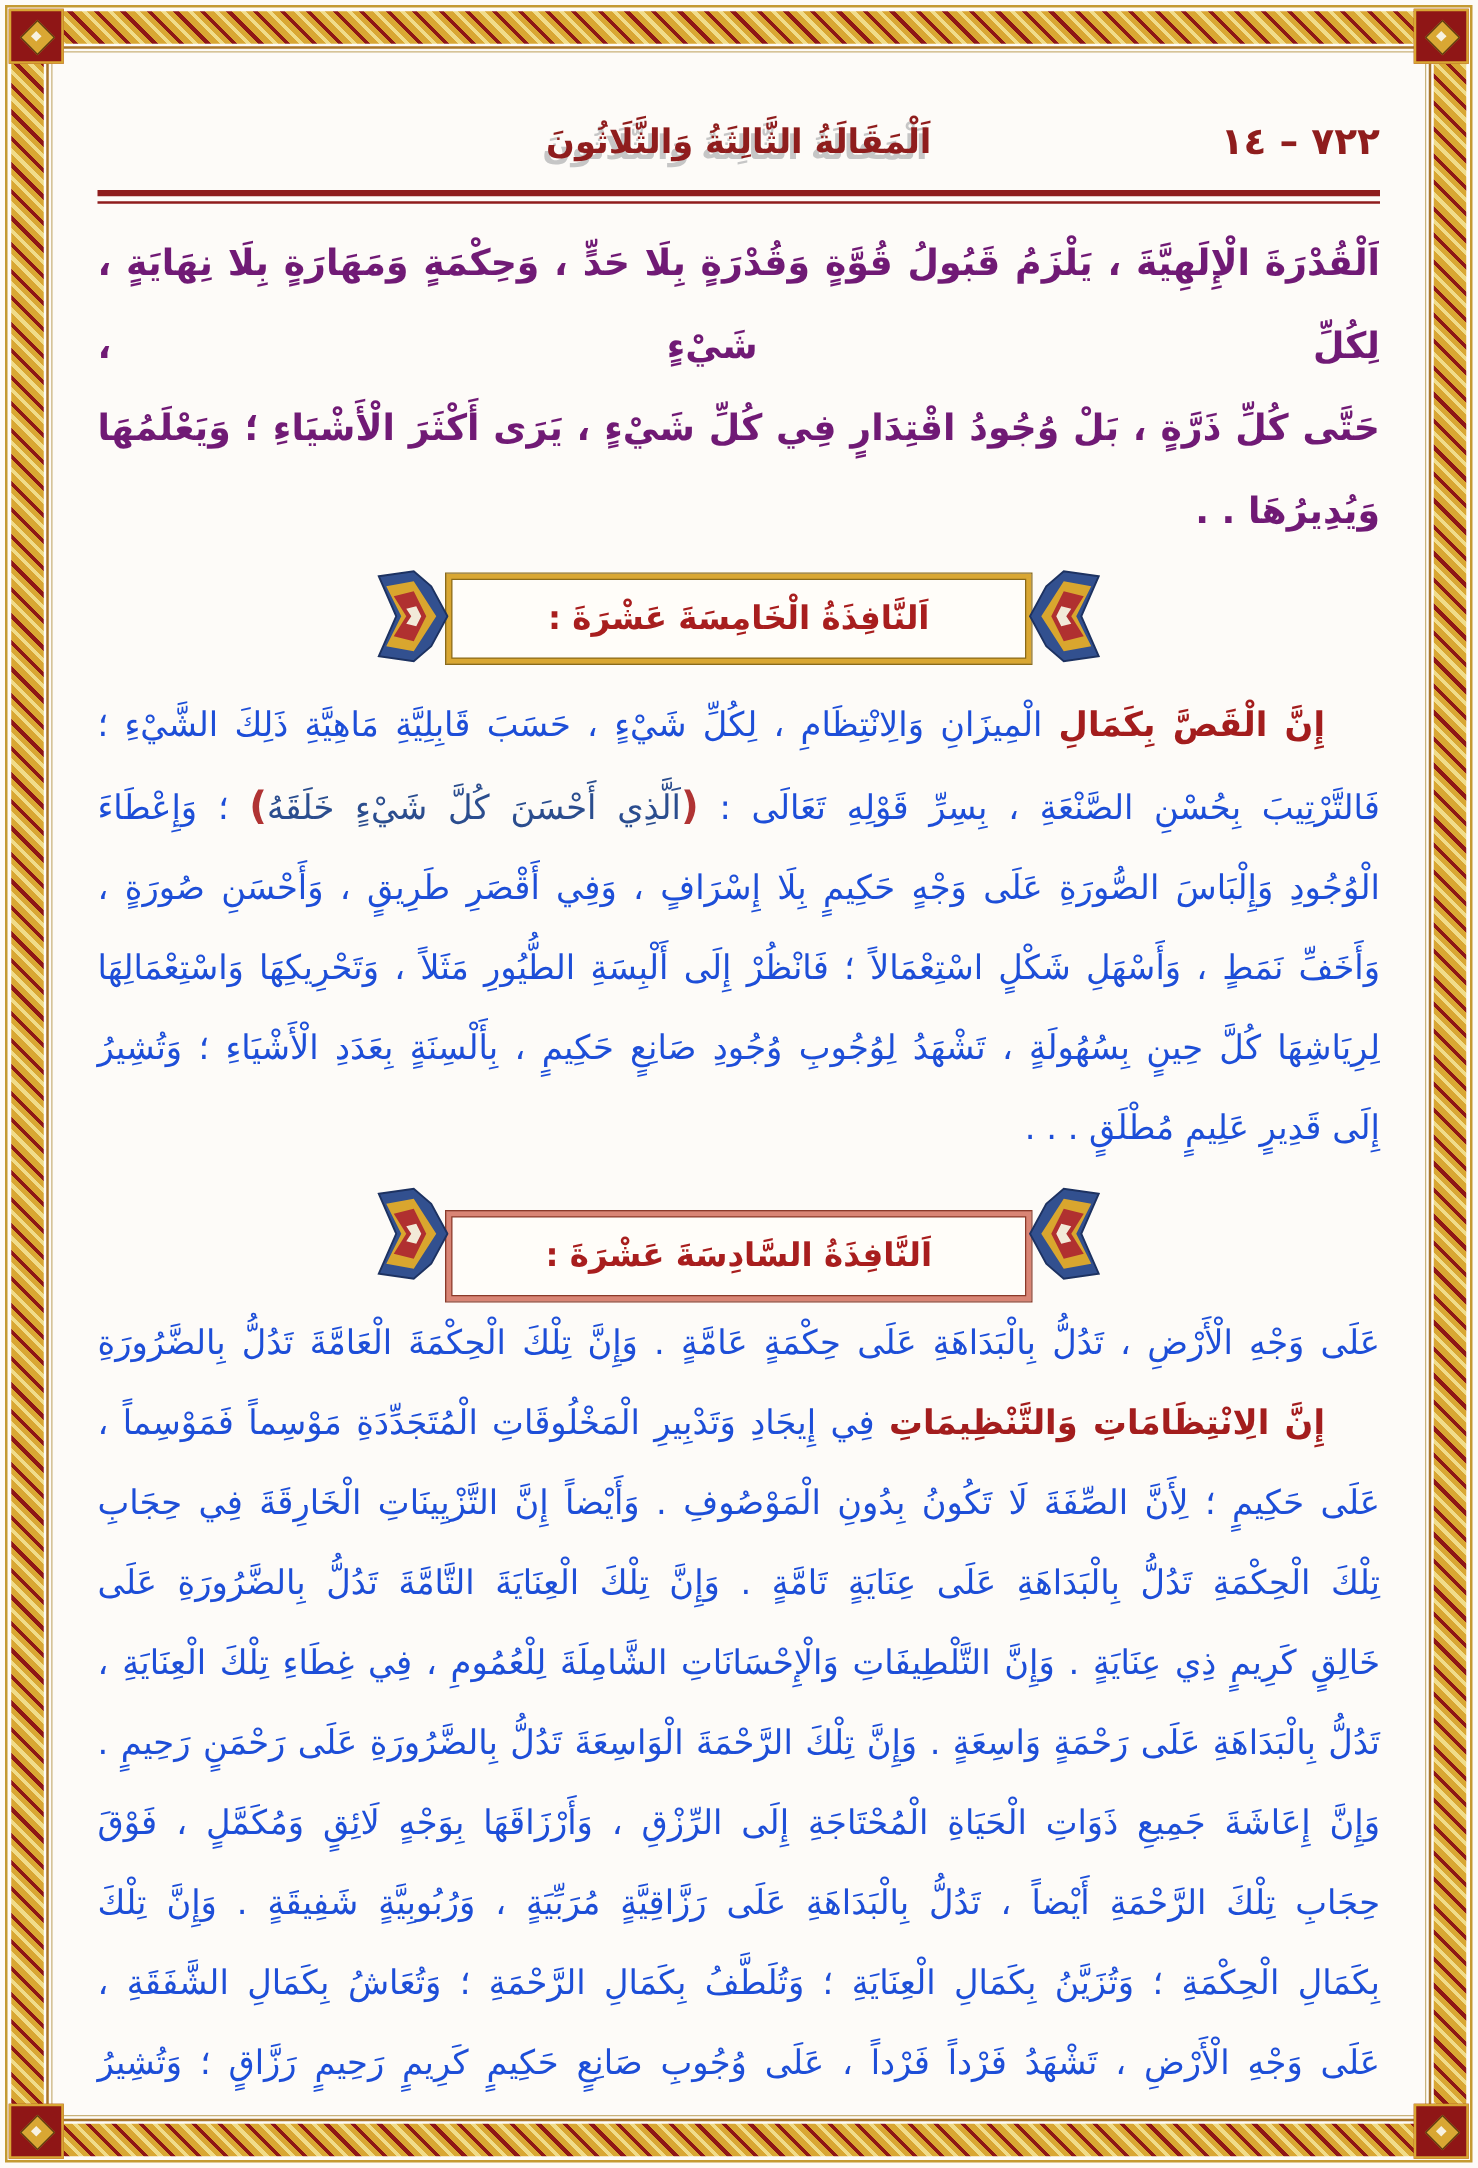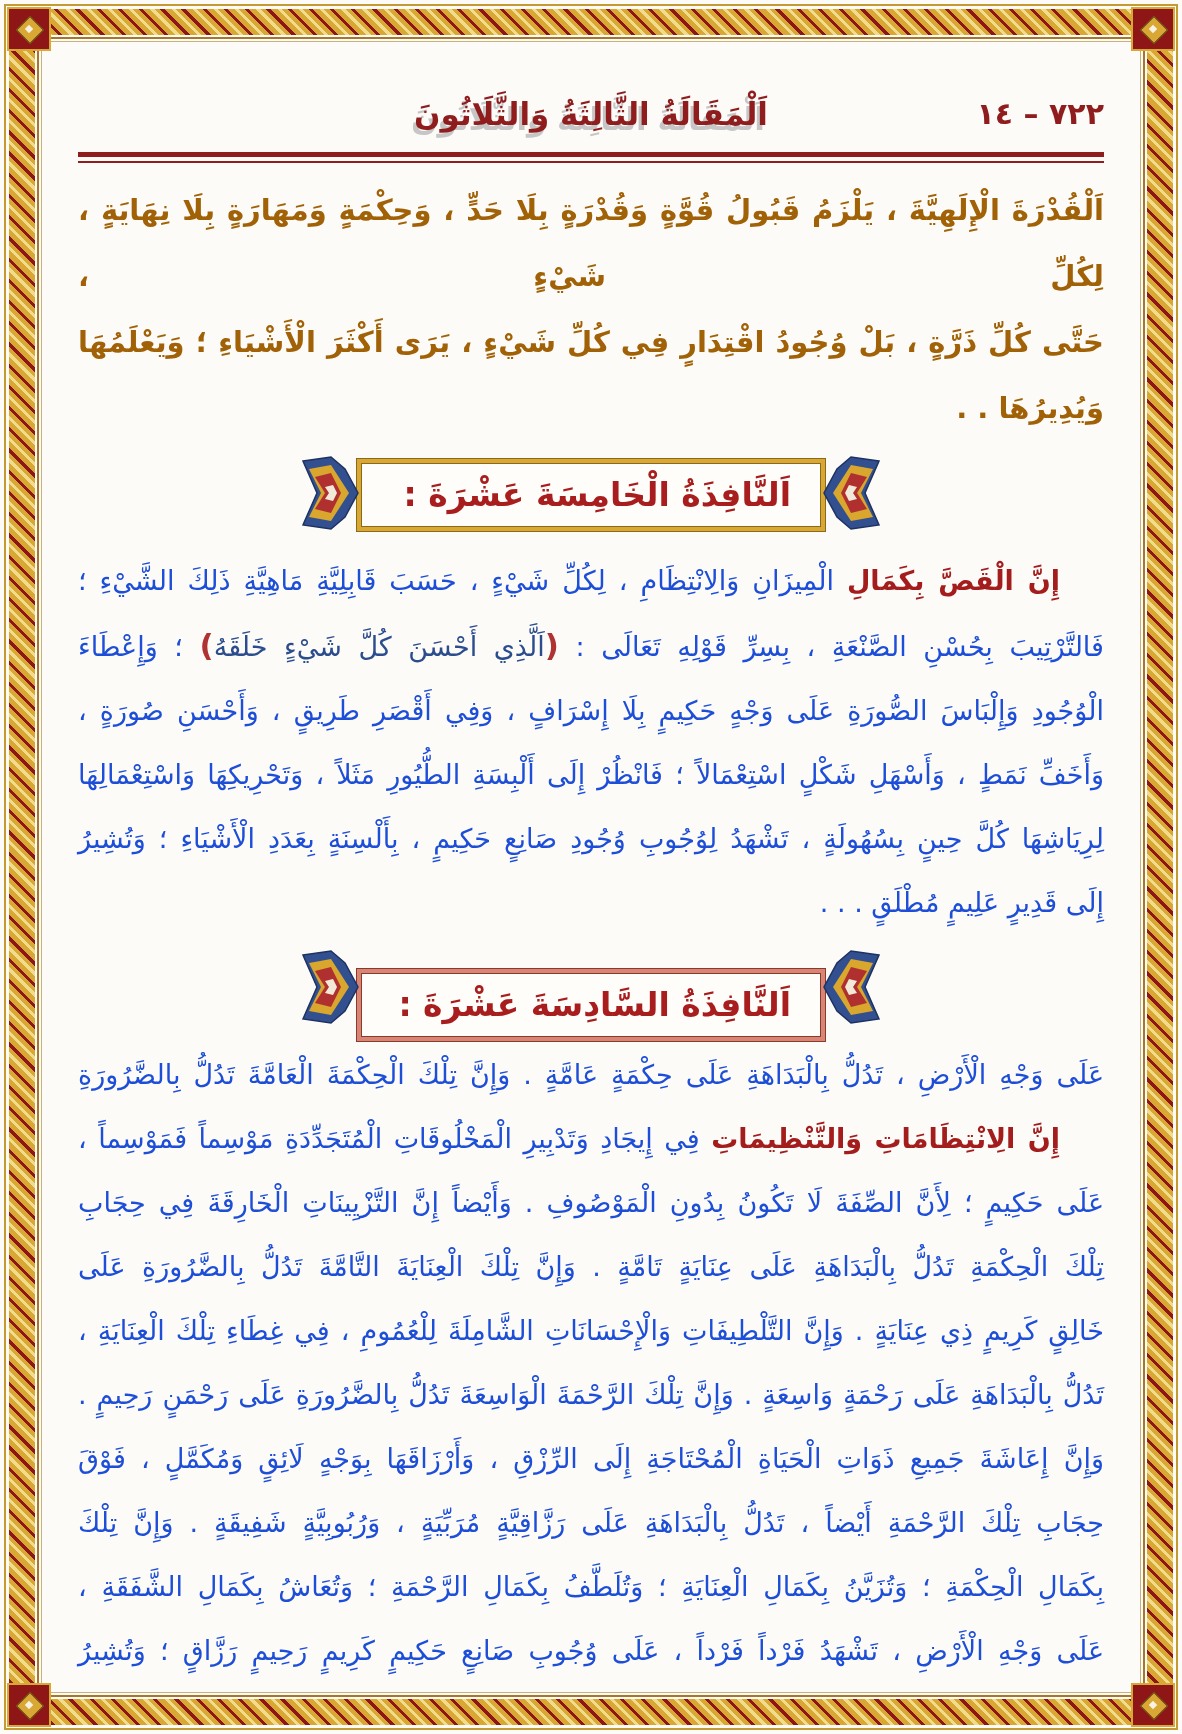--- a/index.html
+++ b/index.html
@@ -31,57 +31,57 @@
     background:#f7f2e2;transform:rotate(45deg);
   }
   .corner.tl{top:7px;left:7px;} .corner.tr{top:7px;right:7px;}
   .corner.bl{bottom:7px;left:7px;} .corner.br{bottom:7px;right:7px;}
 
   
   .content{position:absolute;top:82px;left:78px;right:78px;bottom:52px;}
 
   .page-header{position:relative;height:64px;}
   .page-title{
-    margin:0;text-align:center;font-size:31px;font-weight:bold;color:#8f1d1d;
+    margin:0;text-align:center;font-size:27px;font-weight:bold;color:#8f1d1d;
     line-height:64px;text-shadow:-3px 5px 0 #c6c6c6;
   }
   .page-number{
     position:absolute;right:0;top:0;font-size:30px;font-weight:bold;color:#8f1d1d;line-height:64px;
   }
   .header-rule{
     margin-top:6px;height:4px;
     border-top:5px solid #8f1d1d;border-bottom:2px solid #8f1d1d;
   }
 
   
   .para{font-size:27px;color:#1a1a1a;}
   .tline{text-align:justify;text-align-last:justify;line-height:64px;white-space:normal;}
   .tline.lastline{text-align-last:right;}
   .tline.indent{text-indent:44px;}
   .intro{margin-top:14px;font-size:29px;}
   .intro .tline{line-height:66px;}
-  .intro .seg-normal{color:#a16207;font-weight:bold;}
+  .intro .seg-normal{color:#701a75;font-weight:bold;}
   .seg-normal{color:#1d4ed8;}
   .seg-red{color:#a31d1d;font-weight:bold;}
   .seg-quran{color:#2b4d8e;font-weight:normal;}
   .seg-bracket{color:#b03333;font-weight:bold;font-size:31px;}
 
   
   .window-row{display:flex;justify-content:center;align-items:center;height:100px;margin:4px 0;}
   .wbox{
     background:#fffdf9;border:1px solid #8a6a1a;
     box-shadow:inset 0 0 0 4px #d9a733, inset 0 0 0 5px #8a6a1a;
     padding:9px 34px;min-width:400px;
   }
   .wbox.rose{
     border-color:#8a3a2a;
     box-shadow:inset 0 0 0 4px #d98575, inset 0 0 0 5px #8a3a2a;
     margin-top:32px;
   }
-  .wtitle{margin:0;font-size:33px;font-weight:bold;color:#a81e1e;line-height:54px;}
+  .wtitle{margin:0;text-align:center;font-size:26px;font-weight:bold;color:#a81e1e;line-height:54px;}
   .orn{flex:0 0 auto;margin:0 -3px;}
   .orn.left svg{transform:scaleX(-1);}
 </style>
 </head>
 <body>
 
 <div class="frame-outer"></div>
 <div class="frame-band"></div>
 <div class="frame-line1"></div>
 <div class="frame-line2"></div>

